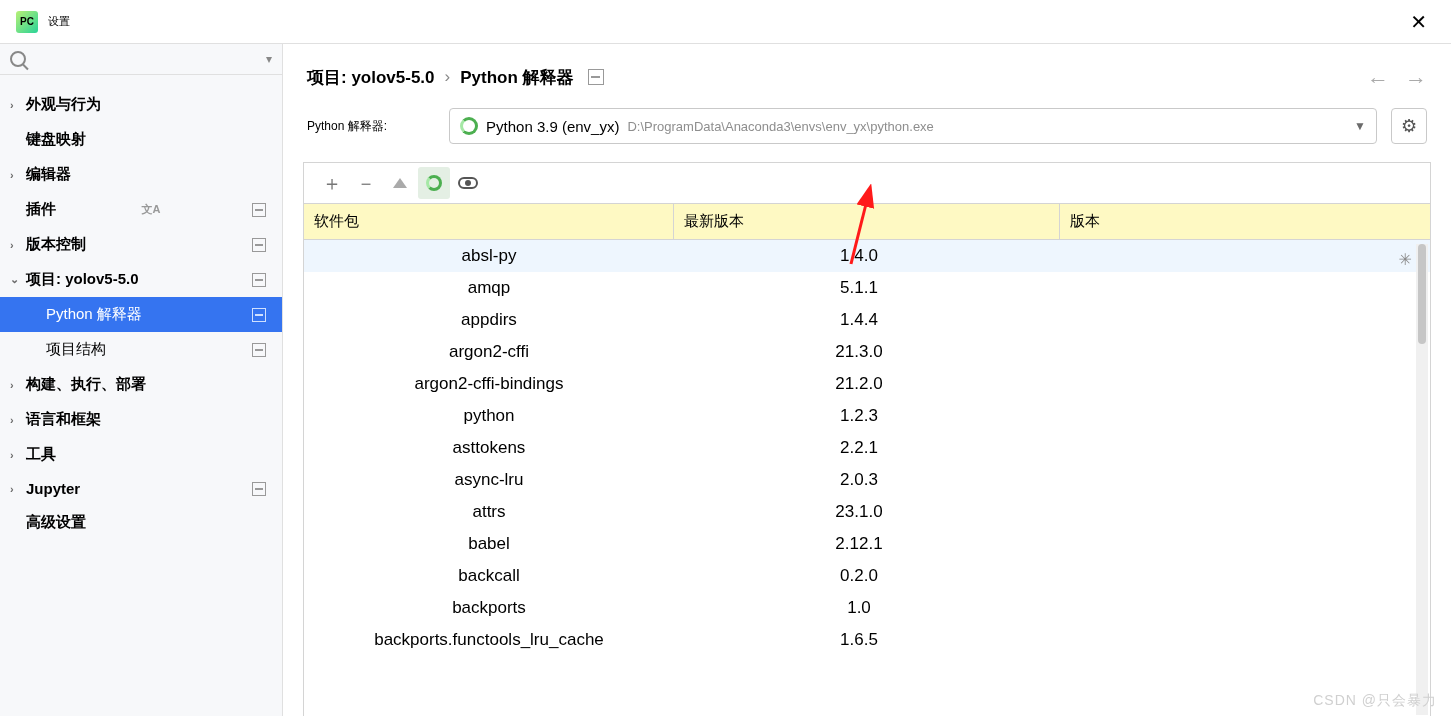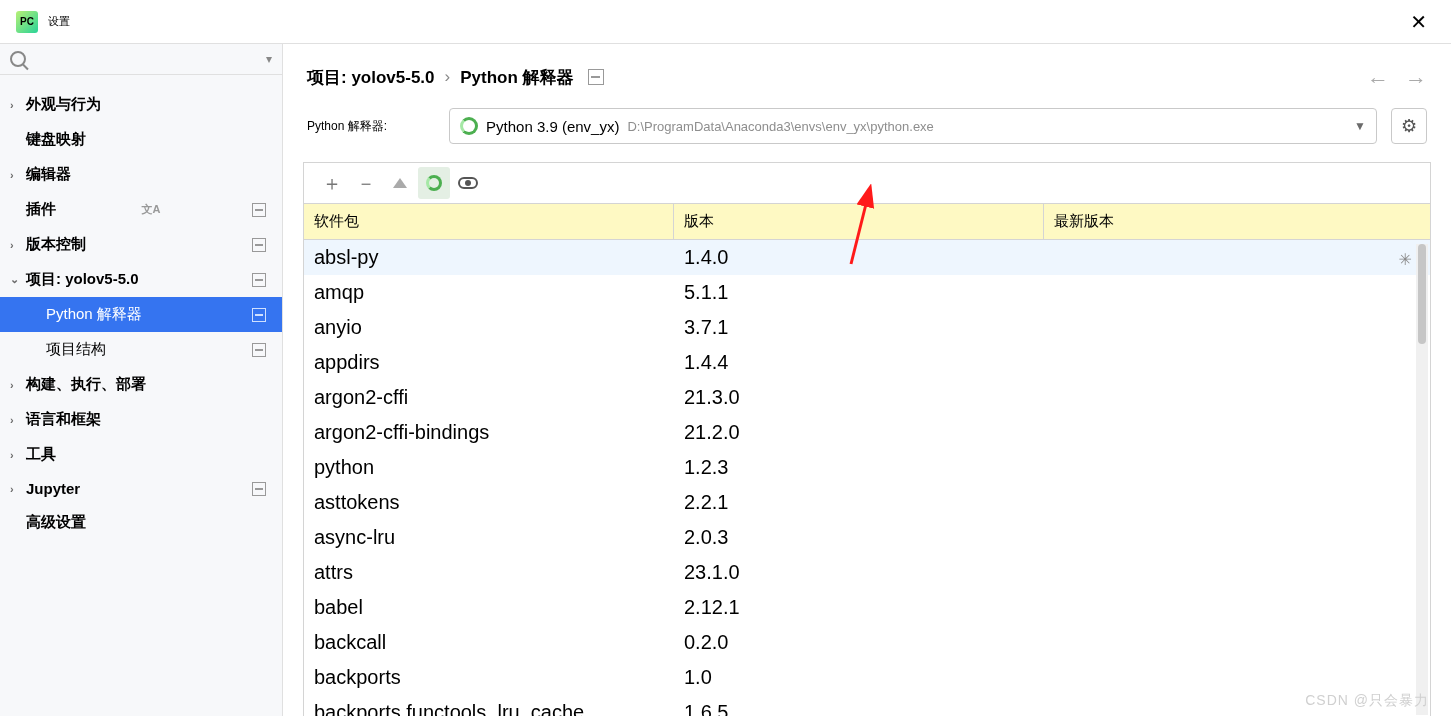--- a/index.html
+++ b/index.html
@@ -57,30 +57,30 @@
     .tool-btn .eye { width:20px; height:12px; border:2px solid #555; border-radius:60% 60% 60% 60% / 100% 100% 100% 100%; position:relative;}
     .tool-btn .eye::after{content:""; position:absolute; width:6px; height:6px; background:#555; border-radius:50%; top:1px; left:5px;}
 
     .table-wrap { flex:1; margin:0 20px; border:1px solid #d4d4d4; overflow:hidden; position:relative;}
     .thead { display:flex; background:#fef9c3; border-bottom:1px solid #d4d4d4; font-size:15px; }
     .th { padding: 8px 10px; border-right:1px solid #d4d4d4; }
     .th:last-child{border-right:none;}
     .col-name { width: 370px; }
     .col-ver { width: 370px; }
     .col-latest { flex:1; }
-    .tbody { overflow-y:auto; height: calc(100% - 38px); font-size:20px; }
+    .tbody { overflow-y:auto; height: calc(100% - 38px); font-size:17px;text-align:center; }
     .tr { display:flex; padding: 4px 0; }
     .tr.sel { background:#eef6fe; }
     .td { padding: 2px 10px; }
     .spinner { position:absolute; right:18px; top:46px; color:#888; font-size:16px;}
     .vscroll { position:absolute; right:2px; top:40px; bottom:4px; width:12px; background:#f0f0f0;}
     .vscroll .thumb{ position:absolute; left:2px; right:2px; top:0; height:100px; background:#c6c6c6; border-radius:4px;}
 
     .arrow-annot { position:absolute; left:548px; top:140px; pointer-events:none; z-index:50;}
-    .watermark { position:absolute; right:22px; bottom:6px; color:#d0d0d0; font-size:14px; letter-spacing:1px;}
+    .watermark { position:absolute; right:14px; bottom:6px; color:#d0d0d0; font-size:14px; letter-spacing:1px;}
   </style>
 </head>
 <body>
 
 <div class="titlebar">
   <div class="app-icon">PC</div>
   <div class="titlebar-title">设置</div>
   <div class="titlebar-close">✕</div>
 </div>
 
@@ -190,37 +190,32 @@
           <span class="ring-sm"></span>
         </div>
       <div class="tool-btn">
           <span class="eye"></span>
         </div>
     </div>
 
     <div class="table-wrap">
       <div class="thead">
         <div class="th col-name">软件包</div>
+        <div class="th col-latest">最新版本</div>
         <div class="th col-ver">版本</div>
-        <div class="th col-latest">最新版本</div>
       </div>
       <div class="tbody" id="tbody">
           <div class="tr sel">
             <div class="td col-name">absl-py</div>
             <div class="td col-ver">1.4.0</div>
             <div class="td col-latest"></div>
           </div>
           <div class="tr">
             <div class="td col-name">amqp</div>
             <div class="td col-ver">5.1.1</div>
-            <div class="td col-latest"></div>
-          </div>
-          <div class="tr">
-            <div class="td col-name">anyio</div>
-            <div class="td col-ver">3.7.1</div>
             <div class="td col-latest"></div>
           </div>
           <div class="tr">
             <div class="td col-name">appdirs</div>
             <div class="td col-ver">1.4.4</div>
             <div class="td col-latest"></div>
           </div>
           <div class="tr">
             <div class="td col-name">argon2-cffi</div>
             <div class="td col-ver">21.3.0</div>

